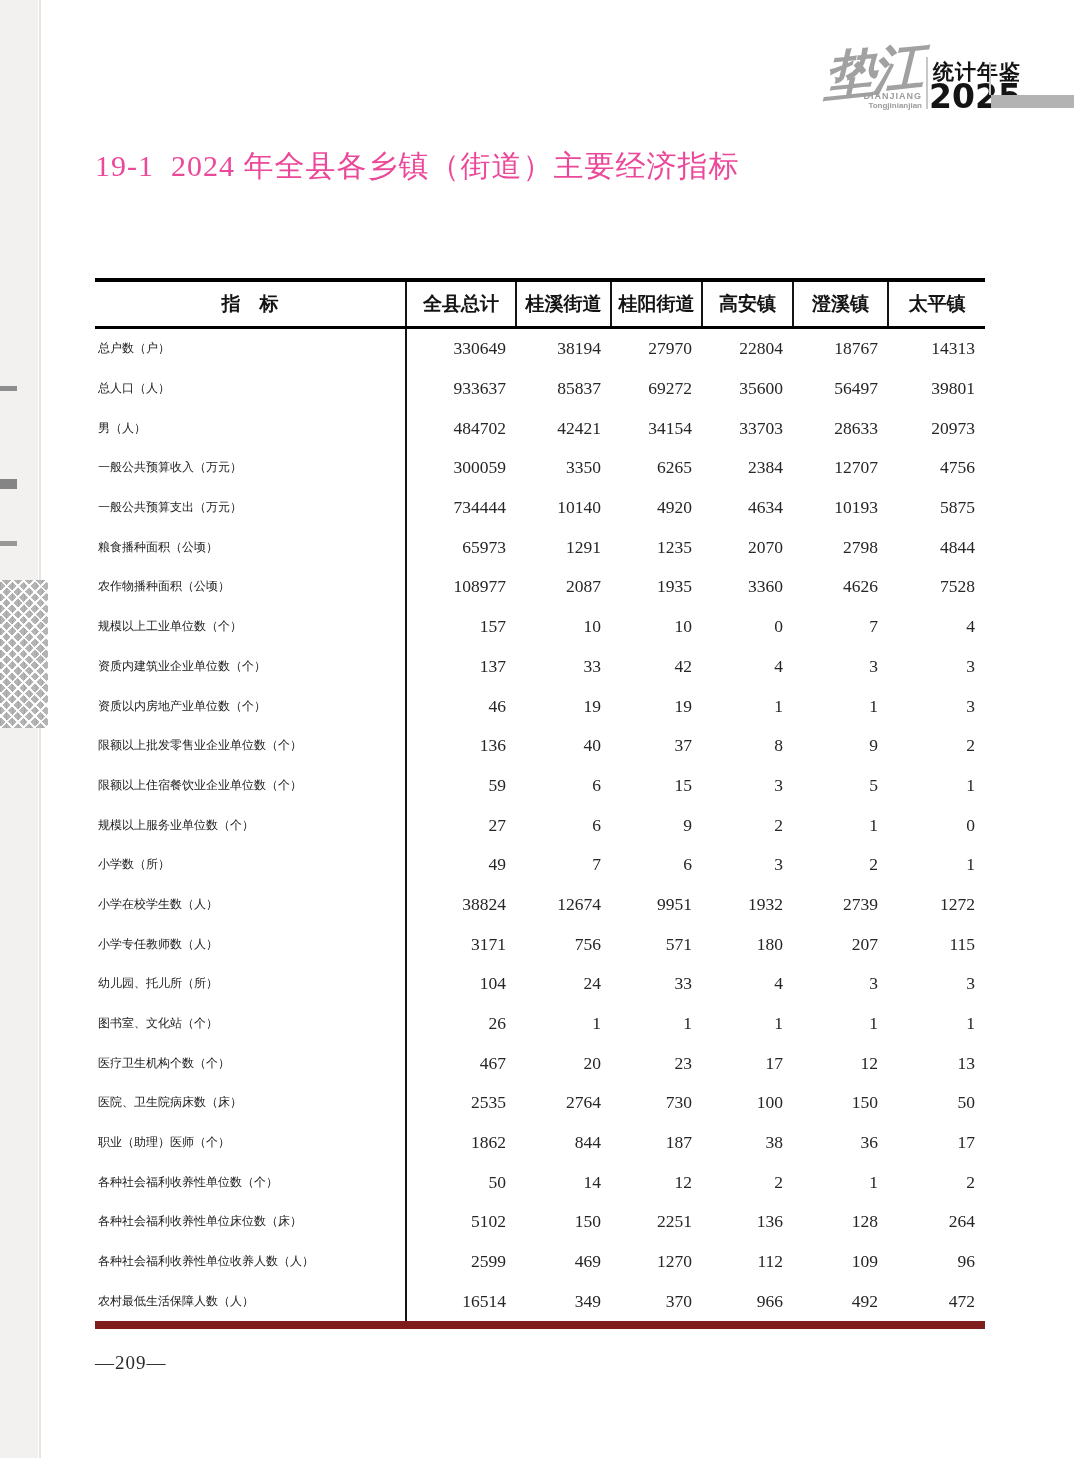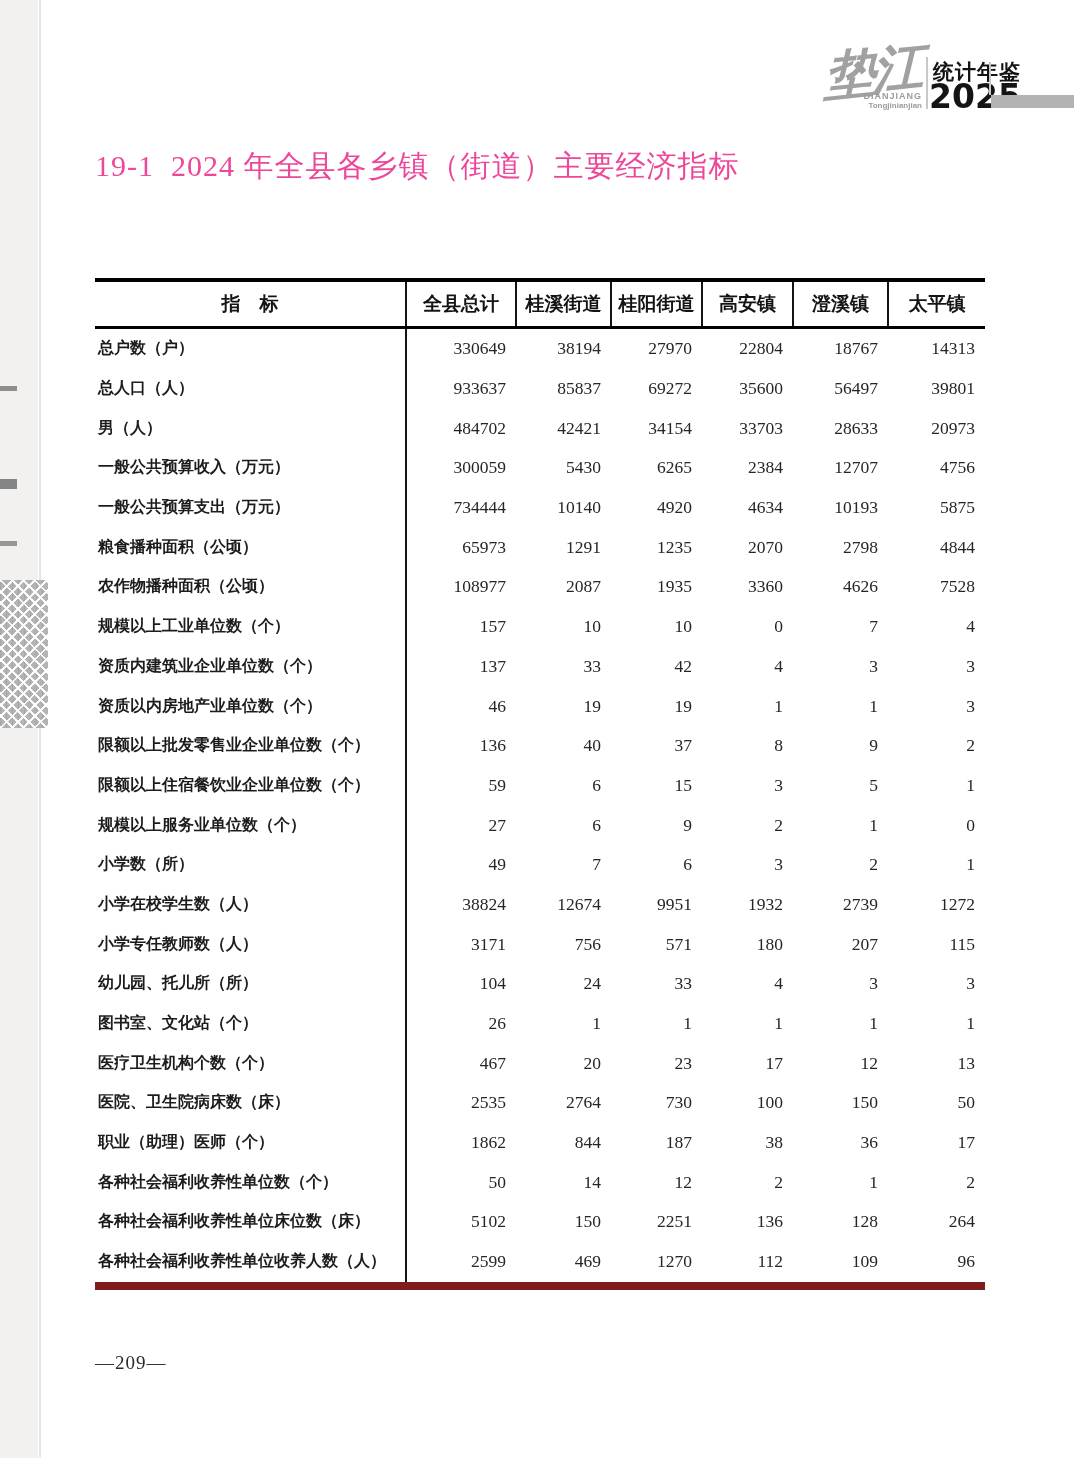--- a/index.html
+++ b/index.html
@@ -72,21 +72,21 @@
   table.stats thead th {
     border-bottom:3px solid #000;
     height:44px; vertical-align:middle; text-align:center;
     font-family:"Liberation Sans",sans-serif; font-weight:bold;
     font-size:19px; color:#141414; white-space:pre; padding:0;
   }
   table.stats thead th + th { border-left:2px solid #141414; }
   table.stats tbody td { height:39.7px; vertical-align:middle; padding:0; }
   table.stats td.lbl {
     border-right:2px solid #141414;
-    font-size:16px; color:#1c1c1c; padding-left:3px; white-space:pre;font-weight:bold;
+    font-size:12px; color:#1c1c1c; padding-left:3px; white-space:pre;
   }
   table.stats td.val {
     text-align:right; padding-right:10px;
     font-size:17.5px; color:#262626;
     font-family:"Liberation Serif","DejaVu Serif",serif;
   }
 
   
   .footer-page {
     position:absolute; left:95px; top:1352px; width:890px;
@@ -163,21 +163,21 @@
           <td class="val">484702</td>
           <td class="val">42421</td>
           <td class="val">34154</td>
           <td class="val">33703</td>
           <td class="val">28633</td>
           <td class="val">20973</td>
         </tr>
         <tr>
           <td class="lbl">一般公共预算收入（万元）</td>
           <td class="val">300059</td>
-          <td class="val">5430</td>
+          <td class="val">3350</td>
           <td class="val">6265</td>
           <td class="val">2384</td>
           <td class="val">12707</td>
           <td class="val">4756</td>
         </tr>
         <tr>
           <td class="lbl">一般公共预算支出（万元）</td>
           <td class="val">734444</td>
           <td class="val">10140</td>
           <td class="val">4920</td>
@@ -349,18 +349,27 @@
         </tr>
         <tr>
           <td class="lbl">各种社会福利收养性单位收养人数（人）</td>
           <td class="val">2599</td>
           <td class="val">469</td>
           <td class="val">1270</td>
           <td class="val">112</td>
           <td class="val">109</td>
           <td class="val">96</td>
         </tr>
+        <tr>
+          <td class="lbl">农村最低生活保障人数（人）</td>
+          <td class="val">16514</td>
+          <td class="val">349</td>
+          <td class="val">370</td>
+          <td class="val">966</td>
+          <td class="val">492</td>
+          <td class="val">472</td>
+        </tr>
       </tbody>
   </table>
 
   <div class="footer-page">—209—</div>
 
 </div>
 
 </body></html>

